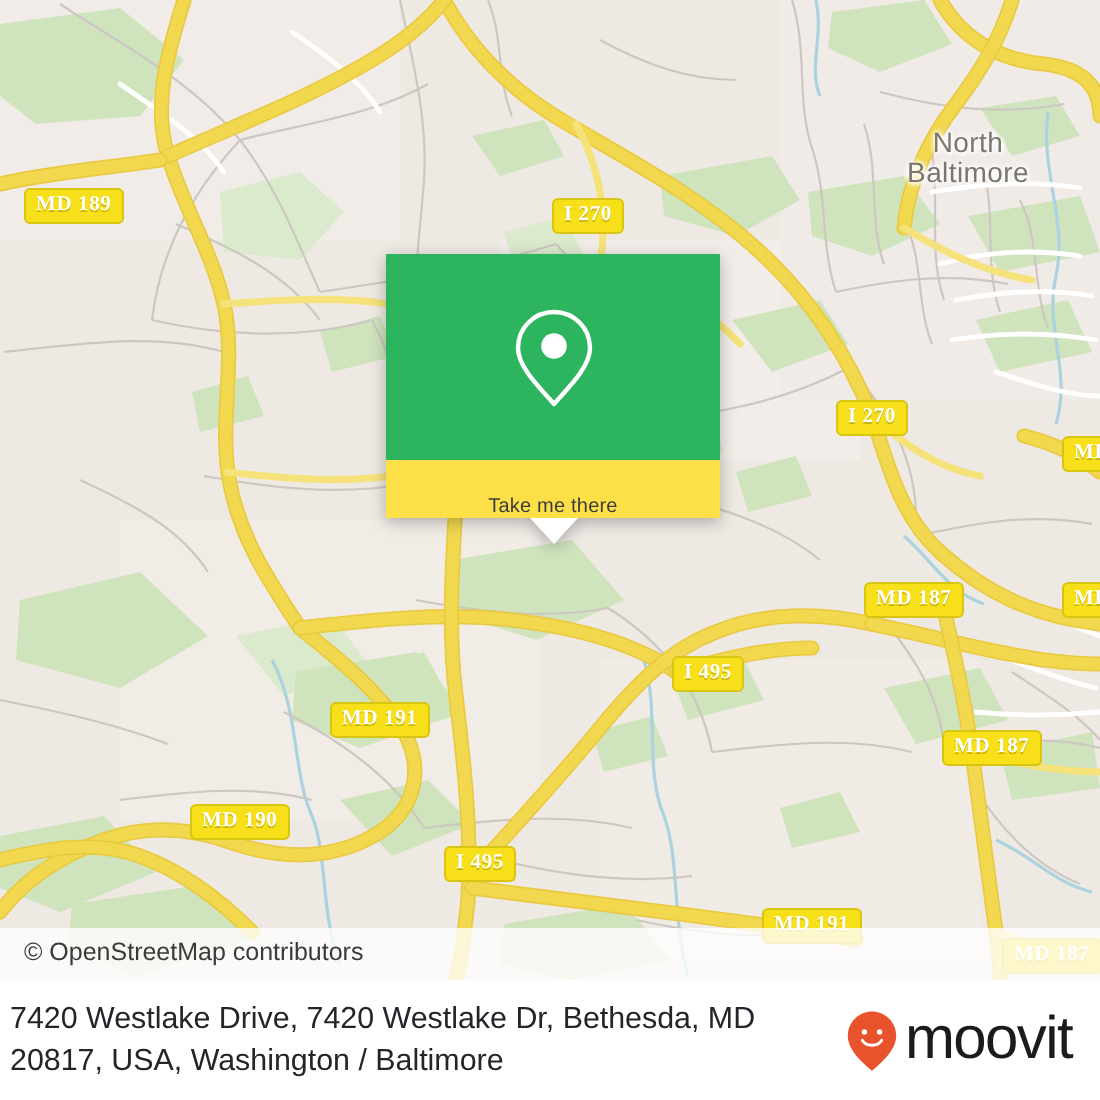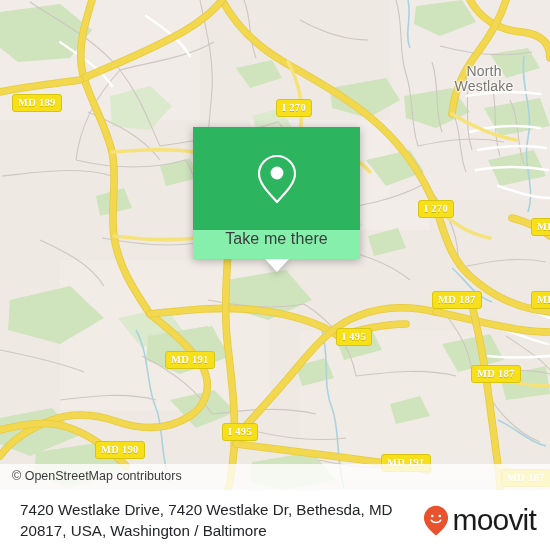--- a/index.html
+++ b/index.html
@@ -78,26 +78,26 @@
   .callout-top {
     height: 103px;
     background: #2cb45f;
     display: flex;
     align-items: center;
     justify-content: center;
   }
   .pin-svg { width: 46px; height: 52px; display: block; }
   .callout-bottom {
     height: 29px;
-    background: #86efac;
+    background: #fde047;
     display: flex;
-    align-items: flex-start;
+    align-items: flex-end;
     justify-content: center;
     color: #3c3c3c;
-    font-size: 16px;
+    font-size: 10px;
     letter-spacing: .1px;
   }
   .callout-tail {
     position: absolute;
     left: 50%;
     top: 132px;
     margin-left: -12px;
     width: 0; height: 0;
     border-left: 12px solid transparent;
     border-right: 12px solid transparent;
@@ -106,21 +106,21 @@
 
   
   .footer {
     position: absolute;
     left: 0; bottom: 0;
     width: 550px; height: 60px;
     background: #ffffff;
     display: flex;
     align-items: center;
     justify-content: space-between;
-    padding: 0 14px 0 20px;
+    padding: 0 14px 0 5px;
   }
   .footer-address {
     color: #24252a;
     font-size: 15.2px;
     line-height: 21px;
     max-width: 400px;
   }
   .brand {
     display: flex;
     align-items: center;
@@ -317,33 +317,33 @@
         <path class="pr" d="M112 152 C140 150, 168 148, 194 152"></path>
         <path class="pr" d="M114 236 C146 240, 178 242, 208 236"></path>
         <path class="pr" d="M452 114 C472 126, 492 136, 516 140"></path>
         <path class="pr" d="M498 466 C518 472, 534 478, 550 480"></path>
         <path class="pr" d="M486 376 C508 382, 530 386, 550 386"></path>
       </g>
     </svg>
 
     <div class="city-label" style="left:484px; top:64px; transform:translateX(-50%);">
       <div>North</div>
-      <div>Westlake</div>
+      <div>Baltimore</div>
     </div>
 
     <div class="shield" style="left:12px;  top:94px;">MD 189</div>
     <div class="shield" style="left:276px; top:99px;">I 270</div>
     <div class="shield" style="left:418px; top:200px;">I 270</div>
     <div class="shield" style="left:531px; top:218px;">MD</div>
     <div class="shield" style="left:432px; top:291px;">MD 187</div>
     <div class="shield" style="left:531px; top:291px;">MD</div>
     <div class="shield" style="left:336px; top:328px;">I 495</div>
     <div class="shield" style="left:165px; top:351px;">MD 191</div>
     <div class="shield" style="left:471px; top:365px;">MD 187</div>
-    <div class="shield" style="left:95px;  top:441px;">MD 190</div>
+    <div class="shield" style="left:95px;  top:402px;">MD 190</div>
     <div class="shield" style="left:222px; top:423px;">I 495</div>
     <div class="shield" style="left:381px; top:454px;">MD 191</div>
     <div class="shield" style="left:501px; top:469px;">MD 187</div>
 
     <div class="attribution">© OpenStreetMap contributors</div>
   </div>
 
   <div class="callout">
     <div class="callout-top">
       <svg class="pin-svg" viewBox="0 0 46 52" xmlns="http://www.w3.org/2000/svg">

